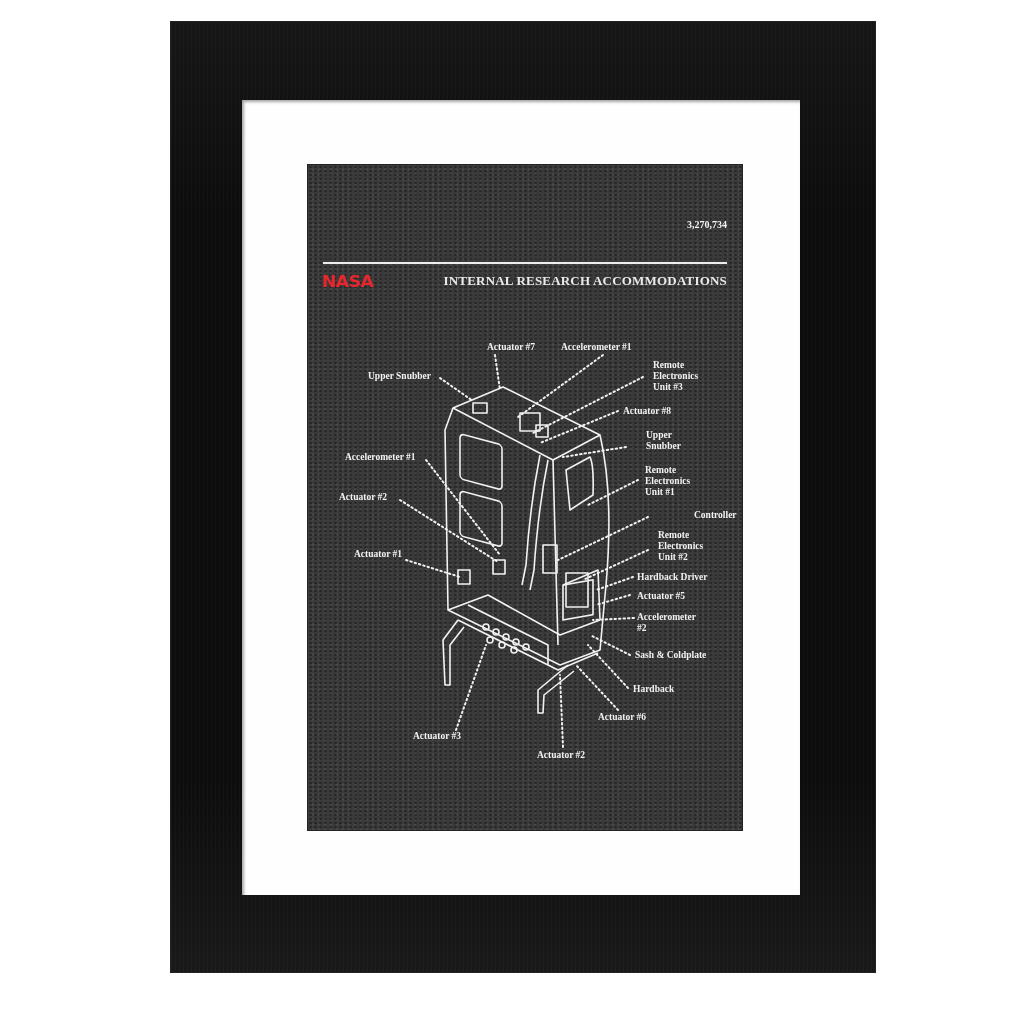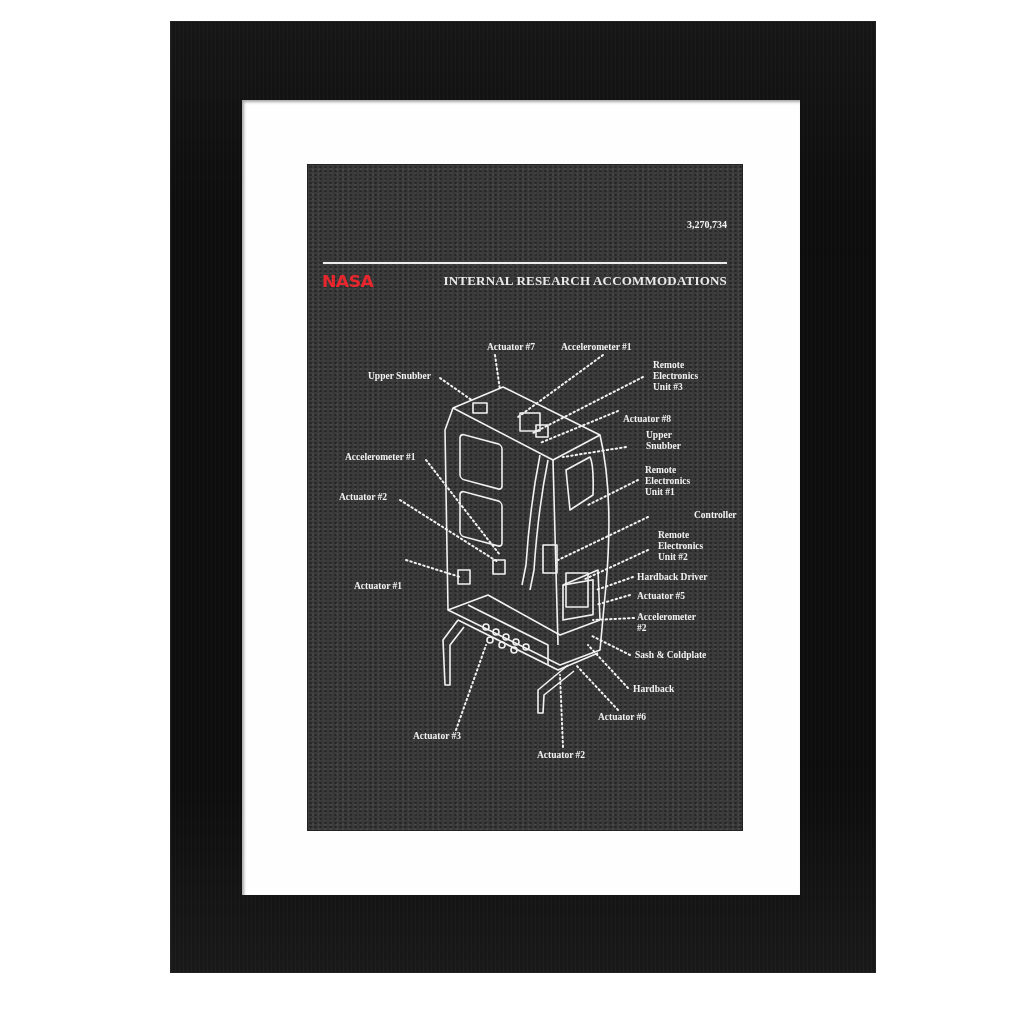--- a/index.html
+++ b/index.html
@@ -101,33 +101,33 @@
           <path d="M255 582 L252 510"></path>
         </g>
       </svg>
 
       <div class="lbl" style="left:135px;top:177px;margin-left:44px;">Actuator #7</div>
       <div class="lbl" style="left:253px;top:177px;">Accelerometer #1</div>
       <div class="lbl" style="left:60px;top:206px;">Upper Snubber</div>
       <div class="lbl" style="left:345px;top:195px;">Remote
 Electronics
 Unit #3</div>
-      <div class="lbl" style="left:315px;top:241px;margin-top:8px;">Actuator #8</div>
+      <div class="lbl" style="left:315px;top:241px;">Actuator #8</div>
       <div class="lbl" style="left:338px;top:265px;">Upper
 Snubber</div>
       <div class="lbl" style="left:37px;top:287px;">Accelerometer #1</div>
       <div class="lbl" style="left:337px;top:300px;">Remote
 Electronics
 Unit #1</div>
       <div class="lbl" style="left:31px;top:327px;">Actuator #2</div>
       <div class="lbl" style="left:340px;top:345px;margin-left:46px;">Controller</div>
       <div class="lbl" style="left:350px;top:365px;">Remote
 Electronics
 Unit #2</div>
-      <div class="lbl" style="left:46px;top:384px;margin-top:32px;">Actuator #1</div>
+      <div class="lbl" style="left:46px;top:384px;">Actuator #1</div>
       <div class="lbl" style="left:329px;top:407px;">Hardback Driver</div>
       <div class="lbl" style="left:329px;top:426px;">Actuator #5</div>
       <div class="lbl" style="left:329px;top:447px;">Accelerometer
 #2</div>
       <div class="lbl" style="left:327px;top:485px;">Sash &amp; Coldplate</div>
       <div class="lbl" style="left:325px;top:519px;">Hardback</div>
       <div class="lbl" style="left:290px;top:547px;">Actuator #6</div>
       <div class="lbl" style="left:105px;top:566px;text-align:right;">Actuator #3</div>
       <div class="lbl" style="left:229px;top:585px;">Actuator #2</div>
 

